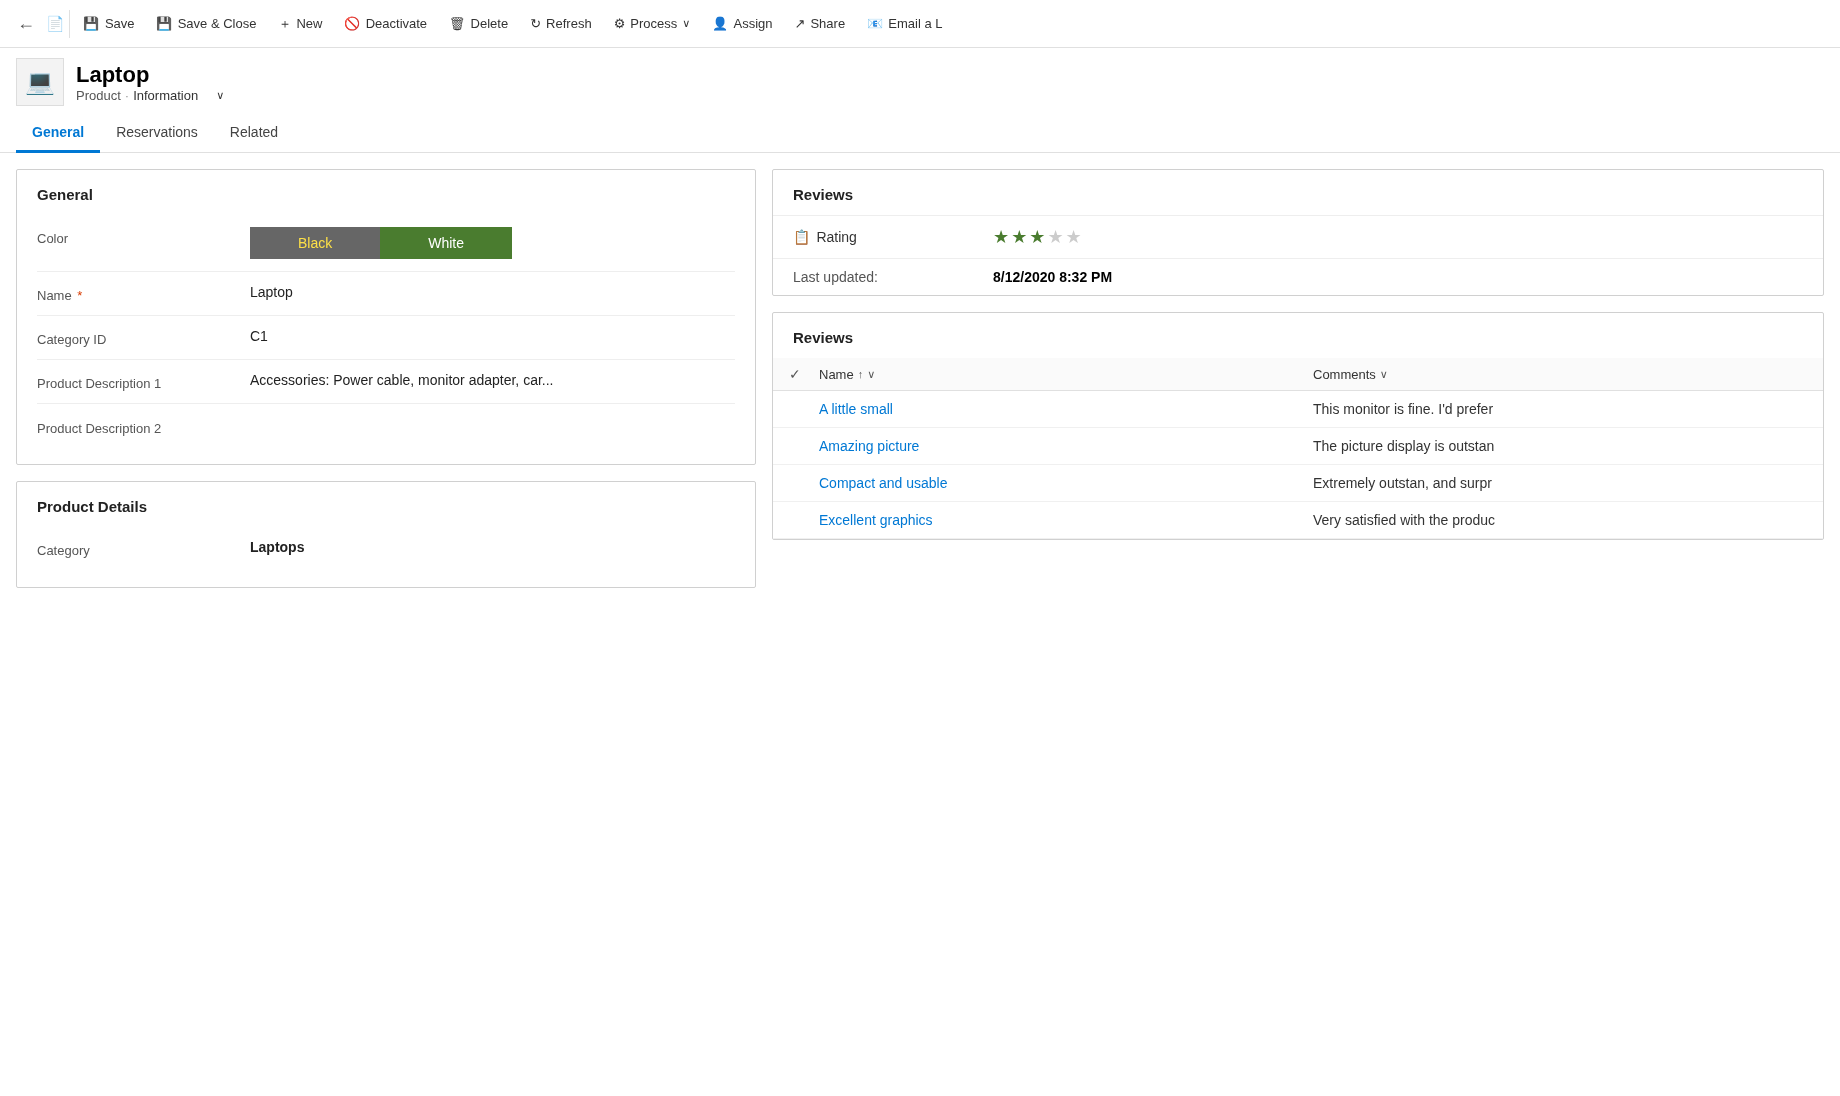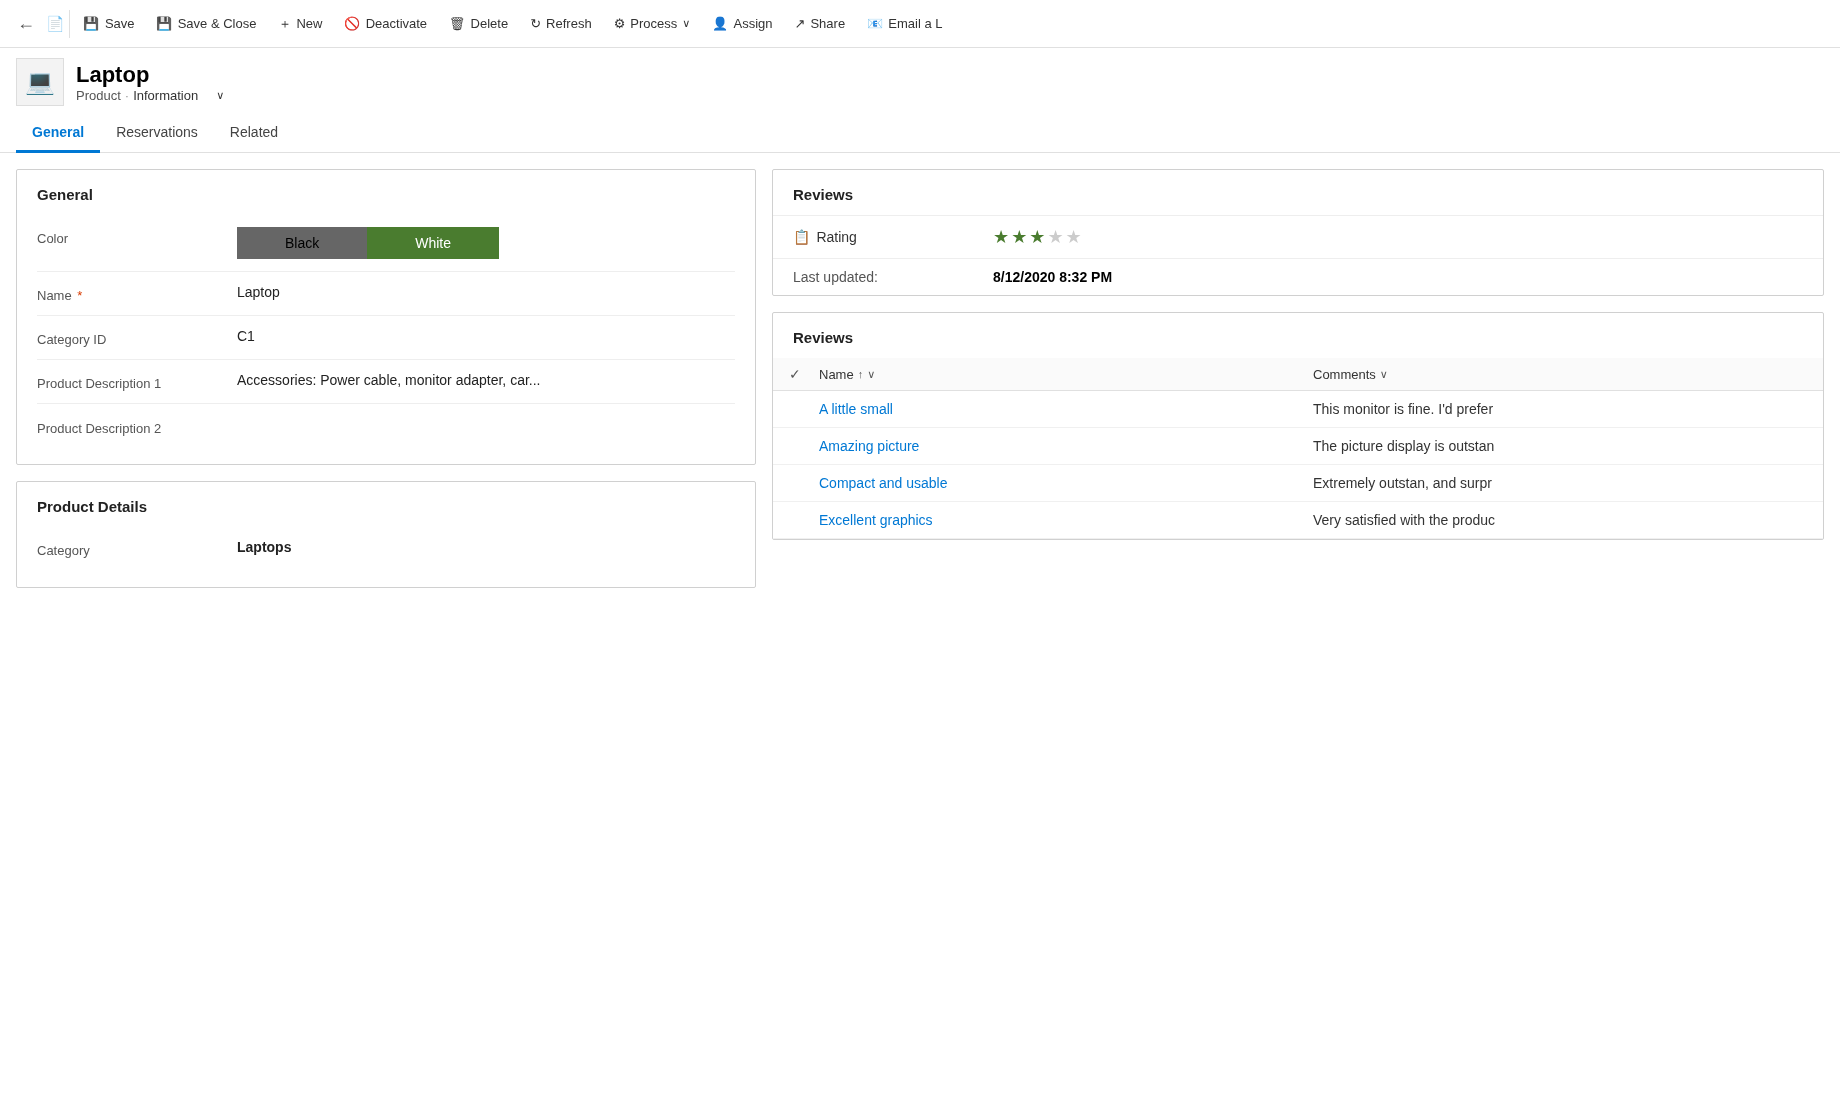--- a/index.html
+++ b/index.html
@@ -119,20 +119,21 @@
     }
 
     
     .form-section { padding: 0 20px 16px 20px; }
     .form-row {
       display: flex;
       align-items: flex-start;
       padding: 12px 0;
       border-bottom: 1px solid #eee;
       min-height: 44px;
+      gap: 13px;
     }
     .form-row:last-child { border-bottom: none; }
     .form-label {
       flex: 0 0 200px;
       color: #555;
       font-size: 13px;
       padding-top: 4px;
     }
     .form-label .required { color: #d83b01; margin-left: 2px; }
     .form-value {
@@ -146,21 +147,21 @@
       display: flex;
       gap: 0;
     }
     .color-btn {
       padding: 8px 48px;
       border: none;
       cursor: pointer;
       font-size: 14px;
       font-weight: 500;
     }
-    .color-btn.black { background: #666; color: #000000; }
+    .color-btn.black { background: #666; color: #fde047; }
     .color-btn.white { background: #4a7c2f; color: #fff; text-align: right; }
     .scroll-indicator {
       position: absolute;
       right: -20px;
       top: 0;
       display: flex;
       flex-direction: column;
       gap: 2px;
     }
     .scroll-arrow {

